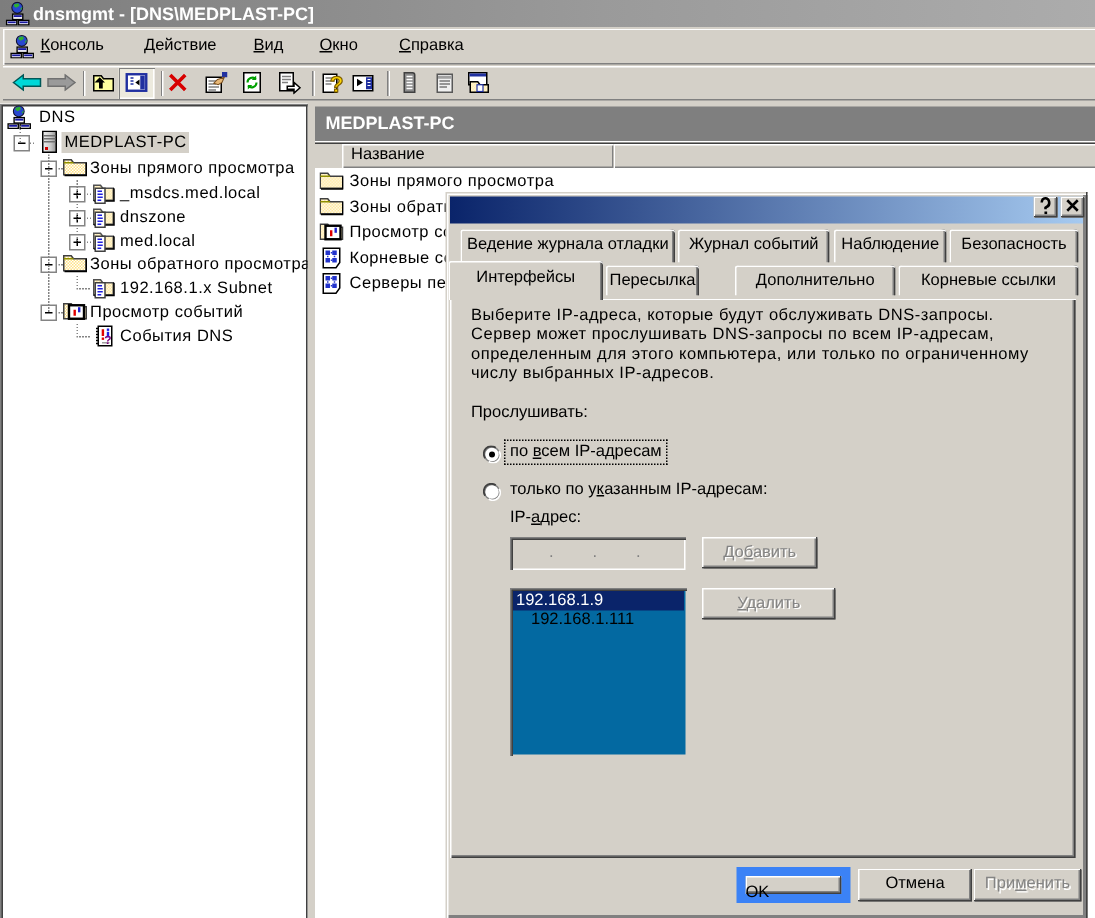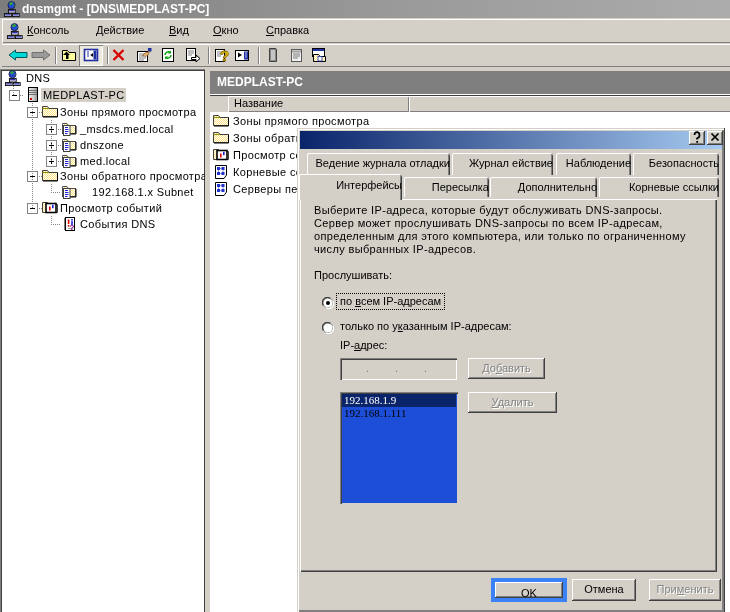--- a/index.html
+++ b/index.html
@@ -25,21 +25,21 @@
 #colhead { left:228px; top:96px; width:620px; height:16px; }
 .colcell { position:absolute; top:0; height:16px; background:#d4d0c8; line-height:15px; box-shadow: inset 1px 1px 0 #ffffff, inset -1px -1px 0 #808080; }
 #listarea { left:210px; top:112px; width:520px; height:500px; background:#fff; overflow:hidden; }
 .lrow { position:absolute; height:17px; line-height:17px; white-space:nowrap; }
 #dialog { left:297px; top:128px; width:428px; height:485px; background:#d4d0c8;
   box-shadow: inset -1px -1px 0 #404040, inset 1px 1px 0 #d4d0c8, inset 2px 2px 0 #ffffff, inset -3px -3px 0 #808080; }
 #dtitle { position:absolute; left:3px; top:3px; width:422px; height:18px; background:linear-gradient(to right,#0a246a,#a6caf0); color:#fff; font-weight:bold; }
 .capbtn { position:absolute; top:2px; width:16px; height:14px; background:#d4d0c8;
   box-shadow: inset -1px -1px 0 #404040, inset 1px 1px 0 #ffffff, inset -2px -2px 0 #808080;
   font-weight:bold; font-size:11px; text-align:center; line-height:13px; color:#000; }
-.tab { position:absolute; background:#d4d0c8; text-align:right;
+.tab { position:absolute; background:#d4d0c8; text-align:center;
   box-shadow: inset 1px 0 0 #ffffff, inset 0 1px 0 #ffffff, inset -1px 0 0 #404040, inset -2px 0 0 #808080;
   border-top-left-radius:2px; border-top-right-radius:2px; }
 #tabpage { position:absolute; left:3px; top:71px; width:417px; height:373px; background:#d4d0c8;
   box-shadow: inset 1px 1px 0 #ffffff, inset -1px -1px 0 #404040, inset -2px -2px 0 #808080; }
 
 </style></head><body>
 
 <svg width="0" height="0" style="position:absolute">
 <defs>
 <pattern id="dy" width="2" height="2" patternUnits="userSpaceOnUse">
@@ -242,21 +242,21 @@
       </svg>
 <span style="position:absolute;left:58px;top:1px;height:14px;line-height:14px;padding:0 2px;letter-spacing:0.35px;">Зоны обратного просмотра</span>
 </div>
 <div class="trow" style="left:0;top:115px;width:203px">
 <svg class="abs" style="left:61px;top:0px" width="16" height="16" viewBox="0 0 16 16">
         <path d="M1.5 12.5 V2.5 H6 L7.5 4.5 H14.5 V12.5 Z" fill="url(#dy)" stroke="#505050"></path>
         <path d="M14.5 4.5 L15 5 V13 H2 L1.5 12.5" stroke="#000" fill="none"></path>
         <rect x="2.5" y="4.5" width="6.5" height="10" fill="#fff" stroke="#404040"></rect>
         <path d="M4 6.5 h3 M4 8.5 h3.5 M4 10.5 h3.5 M4 12.5 h2.5" stroke="#2020dd" fill="none"></path>
       </svg>
-<span style="position:absolute;left:78px;top:1px;height:14px;line-height:14px;padding:0 14px;letter-spacing:0.35px;">192.168.1.x Subnet</span>
+<span style="position:absolute;left:78px;top:1px;height:14px;line-height:14px;padding:0 2px;letter-spacing:0.35px;">192.168.1.x Subnet</span>
 </div>
 <div class="trow" style="left:0;top:131px;width:203px">
 <div class="texp" style="left:27px;top:3px">
         <span class="h"></span>
       </div>
 <svg class="abs" style="left:42px;top:0px" width="16" height="16" viewBox="0 0 16 16">
         <path d="M0.5 12.5 V2.5 H5.5 L7 4.5 H15.5 V12.5 Z" fill="url(#dy)" stroke="#404040"></path>
         <rect x="4" y="3.5" width="10" height="9" fill="#fff" stroke="#000" stroke-width="1.6"></rect>
         <rect x="7" y="6.5" width="1.6" height="4" fill="#e00000"></rect>
         <rect x="10" y="4.8" width="1.6" height="3.4" fill="#2020d0"></rect>
@@ -355,25 +355,25 @@
 <div id="dtitle">
 <div class="capbtn" style="left:389px;top:0px"><svg width="14" height="12" viewBox="0 0 14 12">
           <path d="M4.5 4 a2.5 3 0 1 1 3.2 3 l-0.7 0.5 v1" stroke="#000" stroke-width="1.7" fill="none"></path>
           <rect x="6.3" y="10" width="1.8" height="1.8" fill="#000"></rect>
         </svg></div>
 <div class="capbtn" style="left:407px;top:0px"><svg width="14" height="12" viewBox="0 0 14 12">
           <path d="M3.5 2.5 L10.5 9.5 M10.5 2.5 L3.5 9.5" stroke="#000" stroke-width="1.7"></path>
         </svg></div>
     </div>
 <div class="tab" style="left:10px;top:25px;width:143px;height:22px;line-height:21px">Ведение журнала отладки</div>
-<div class="tab" style="left:155px;top:25px;width:101px;height:22px;line-height:21px">Журнал ействие</div>
+<div class="tab" style="left:155px;top:25px;width:101px;height:22px;line-height:21px">Журнал событий</div>
 <div class="tab" style="left:259px;top:25px;width:75px;height:22px;line-height:21px">Наблюдение</div>
 <div class="tab" style="left:336px;top:25px;width:86px;height:22px;line-height:21px">Безопасность</div>
 <div class="tab" style="left:2px;top:46px;width:103px;height:26px;line-height:22px;z-index:3;box-shadow:inset 1px 0 0 #ffffff, inset 0 1px 0 #ffffff, inset -1px 0 0 #404040, inset -2px 0 0 #808080, inset 0 0 0 0 #d4d0c8;">Интерфейсы</div>
-<div class="tab" style="left:107px;top:49px;width:85px;height:20px;line-height:20px">Пересылка</div>
+<div class="tab" style="left:107px;top:49px;width:62px;height:20px;line-height:20px">Пересылка</div>
 <div class="tab" style="left:193px;top:49px;width:107px;height:20px;line-height:20px">Дополнительно</div>
 <div class="tab" style="left:302px;top:49px;width:120px;height:20px;line-height:20px">Корневые ссылки</div>
 <div id="tabpage">
 <div class="abs" style="left:14px;top:5px;width:410px;line-height:13px;letter-spacing:0.35px">Выберите IP-адреса, которые будут обслуживать DNS-запросы.<br>Сервер может прослушивать DNS-запросы по всем IP-адресам,<br>определенным для этого компьютера, или только по ограниченному<br>числу выбранных IP-адресов.</div>
 <div class="abs" style="left:14px;top:70px">Прослушивать:</div>
 <svg class="abs" style="left:22px;top:98px" width="12" height="12" viewBox="0 0 12 12">
         <circle cx="6" cy="6" r="5" fill="#fff" stroke="#848484"></circle>
         <path d="M1.5 8.5 A5 5 0 0 1 8.5 1.5" stroke="#404040" fill="none" stroke-width="1.2"></path>
         <path d="M10.7 3.8 A5 5 0 0 1 3.8 10.7" stroke="#ffffff" fill="none" stroke-width="1.2"></path>
         <circle cx="6" cy="6" r="2" fill="#000"></circle>
@@ -385,21 +385,21 @@
         <path d="M10.7 3.8 A5 5 0 0 1 3.8 10.7" stroke="#ffffff" fill="none" stroke-width="1.2"></path>
       </svg>
 <div class="abs" style="left:40px;top:121px">только по у<u>к</u>азанным IP-адресам:</div>
 <div class="abs" style="left:40px;top:140px">IP-<u>а</u>дрес:</div>
 <div class="abs" style="left:40px;top:159px;width:117px;height:22px;background:#d4d0c8;box-shadow:inset 1px 1px 0 #808080, inset 2px 2px 0 #404040, inset -1px -1px 0 #ffffff;">
         <span class="abs" style="left:26px;top:4px;color:#808080">.</span>
         <span class="abs" style="left:55px;top:4px;color:#808080">.</span>
         <span class="abs" style="left:84px;top:4px;color:#808080">.</span>
       </div>
 <div class="btn dis" style="left:168px;top:159px;width:77px;height:21px;line-height:20px">До<u>б</u>авить</div>
-<div class="abs" style="left:40px;top:193px;width:118px;height:112px;background:#1d4ed8;box-shadow:inset 1px 1px 0 #808080, inset 2px 2px 0 #404040, inset -1px -1px 0 #d4d0c8;font-family:Liberation Serif, serif;">
+<div class="abs" style="left:40px;top:193px;width:118px;height:112px;background:#0369a1;box-shadow:inset 1px 1px 0 #808080, inset 2px 2px 0 #404040, inset -1px -1px 0 #d4d0c8;">
         <div class="abs" style="left:2px;top:2px;width:114px;height:13px;background:#0a246a;color:#fff;line-height:13px;padding-left:2px">192.168.1.9</div>
-        <div class="abs" style="left:2px;top:15px;width:114px;height:13px;line-height:13px;padding-left:2px">192.168.1.111</div>
+        <div class="abs" style="left:2px;top:15px;width:114px;height:13px;line-height:13px;padding-left:12px">192.168.1.111</div>
       </div>
 <div class="btn dis" style="left:168px;top:193px;width:89px;height:21px;line-height:20px"><u>У</u>далить</div>
 </div>
-<div class="abs" style="left:194px;top:450px;width:76px;height:24px;background:#d4d0c8;border:4px solid #3b82f6;box-shadow:inset -1px -1px 0 #404040, inset 1px 1px 0 #ffffff, inset -2px -2px 0 #808080;text-align:center;line-height:22px">OK</div>
-<div class="btn" style="left:275px;top:451px;width:64px;height:22px;line-height:21px">Отмена</div>
+<div class="abs" style="left:194px;top:450px;width:76px;height:24px;background:#d4d0c8;border:6px solid #3b82f6;box-shadow:inset -1px -1px 0 #404040, inset 1px 1px 0 #ffffff, inset -2px -2px 0 #808080;line-height:22px">OK</div>
+<div class="btn" style="left:275px;top:451px;width:76px;height:22px;line-height:21px">Отмена</div>
 <div class="btn dis" style="left:352px;top:451px;width:72px;height:22px;line-height:21px">При<u>м</u>енить</div>
 </div>
 </body></html>

